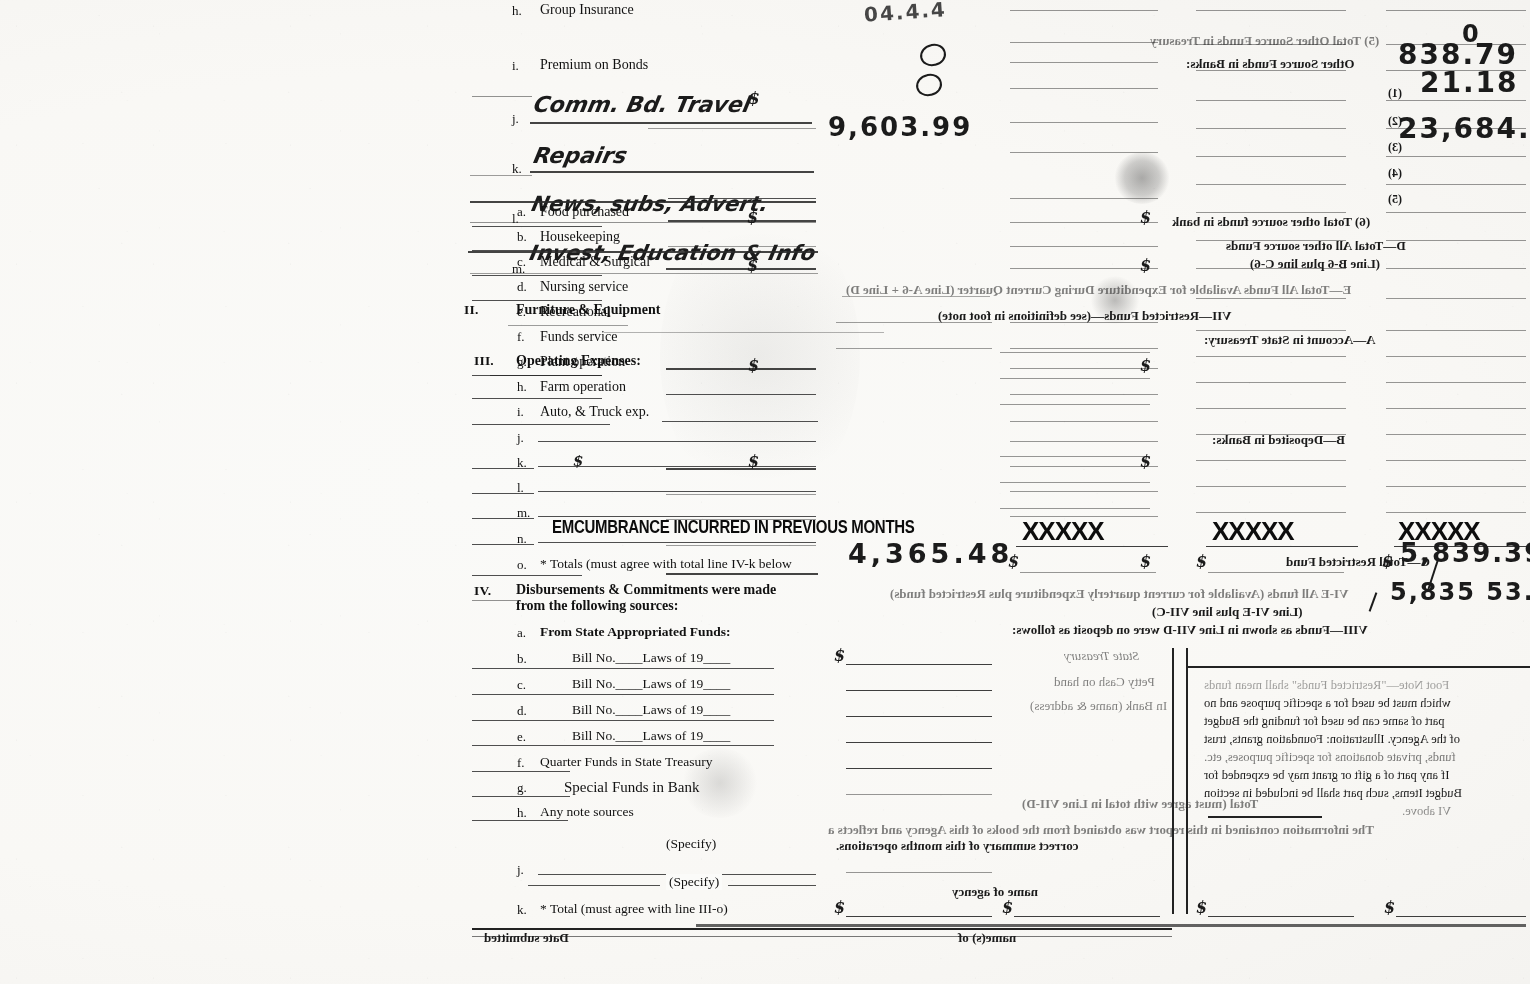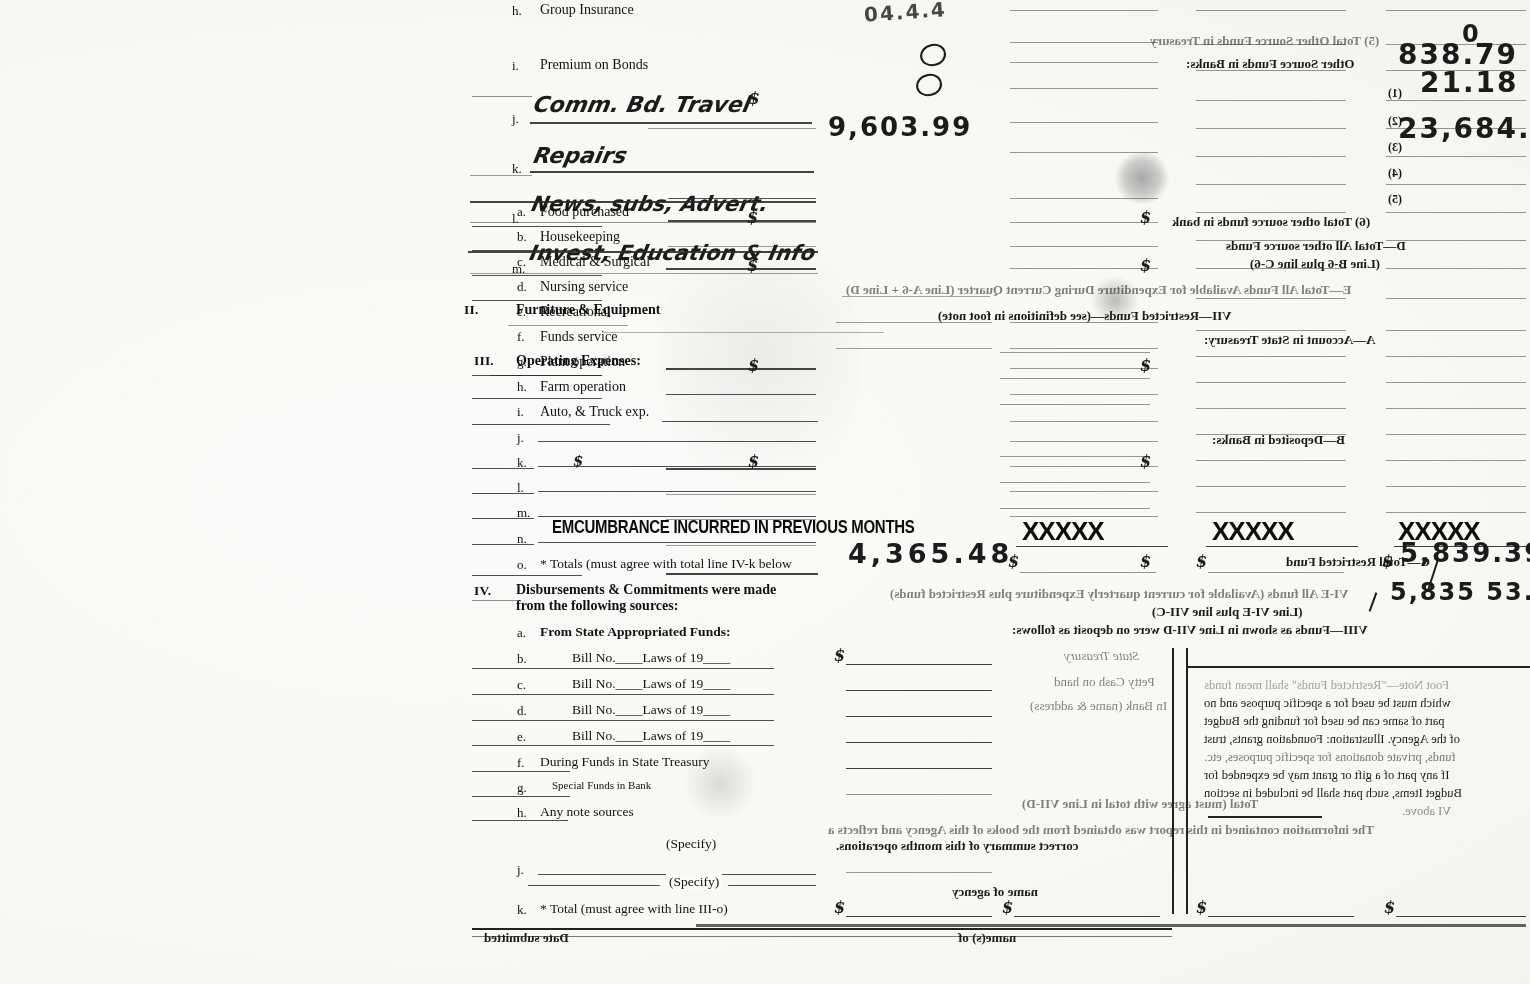--- a/index.html
+++ b/index.html
@@ -270,26 +270,26 @@
     <span class="lbl" style="left:572px;top:702px;font-size:13.5px;">Bill No.____Laws of 19____</span>
     <div class="urule" style="left:472px;top:720px;width:302px;"></div>
     <div class="blankline" style="left:846px;top:716px;width:146px;"></div>
 
     <span class="alpha" style="left:517px;top:729px;">e.</span>
     <span class="lbl" style="left:572px;top:728px;font-size:13.5px;">Bill No.____Laws of 19____</span>
     <div class="urule" style="left:472px;top:745px;width:302px;"></div>
     <div class="blankline" style="left:846px;top:742px;width:146px;"></div>
 
     <span class="alpha" style="left:517px;top:755px;">f.</span>
-    <span class="lbl" style="left:540px;top:754px;font-size:13.5px;">During Funds in State Treasury</span>
+    <span class="lbl" style="left:540px;top:754px;font-size:13.5px;">Quarter Funds in State Treasury</span>
     <div class="urule" style="left:472px;top:771px;width:98px;"></div>
     <div class="blankline" style="left:846px;top:768px;width:146px;"></div>
 
     <span class="alpha" style="left:517px;top:780px;">g.</span>
-    <span class="lbl" style="left:552px;top:779px;font-size:11px;">Special Funds in Bank</span>
+    <span class="lbl" style="left:564px;top:779px;font-size:15px;">Special Funds in Bank</span>
     <div class="urule" style="left:472px;top:796px;width:98px;"></div>
     <div class="blankline soft" style="left:846px;top:794px;width:146px;"></div>
 
     <span class="alpha" style="left:517px;top:805px;">h.</span>
     <span class="lbl" style="left:540px;top:804px;font-size:13.5px;">Any note sources</span>
     <div class="urule" style="left:472px;top:820px;width:96px;"></div>
 
     <span class="lbl" style="left:666px;top:836px;font-size:13.5px;">(Specify)</span>
 
     <span class="alpha" style="left:517px;top:862px;">j.</span>

